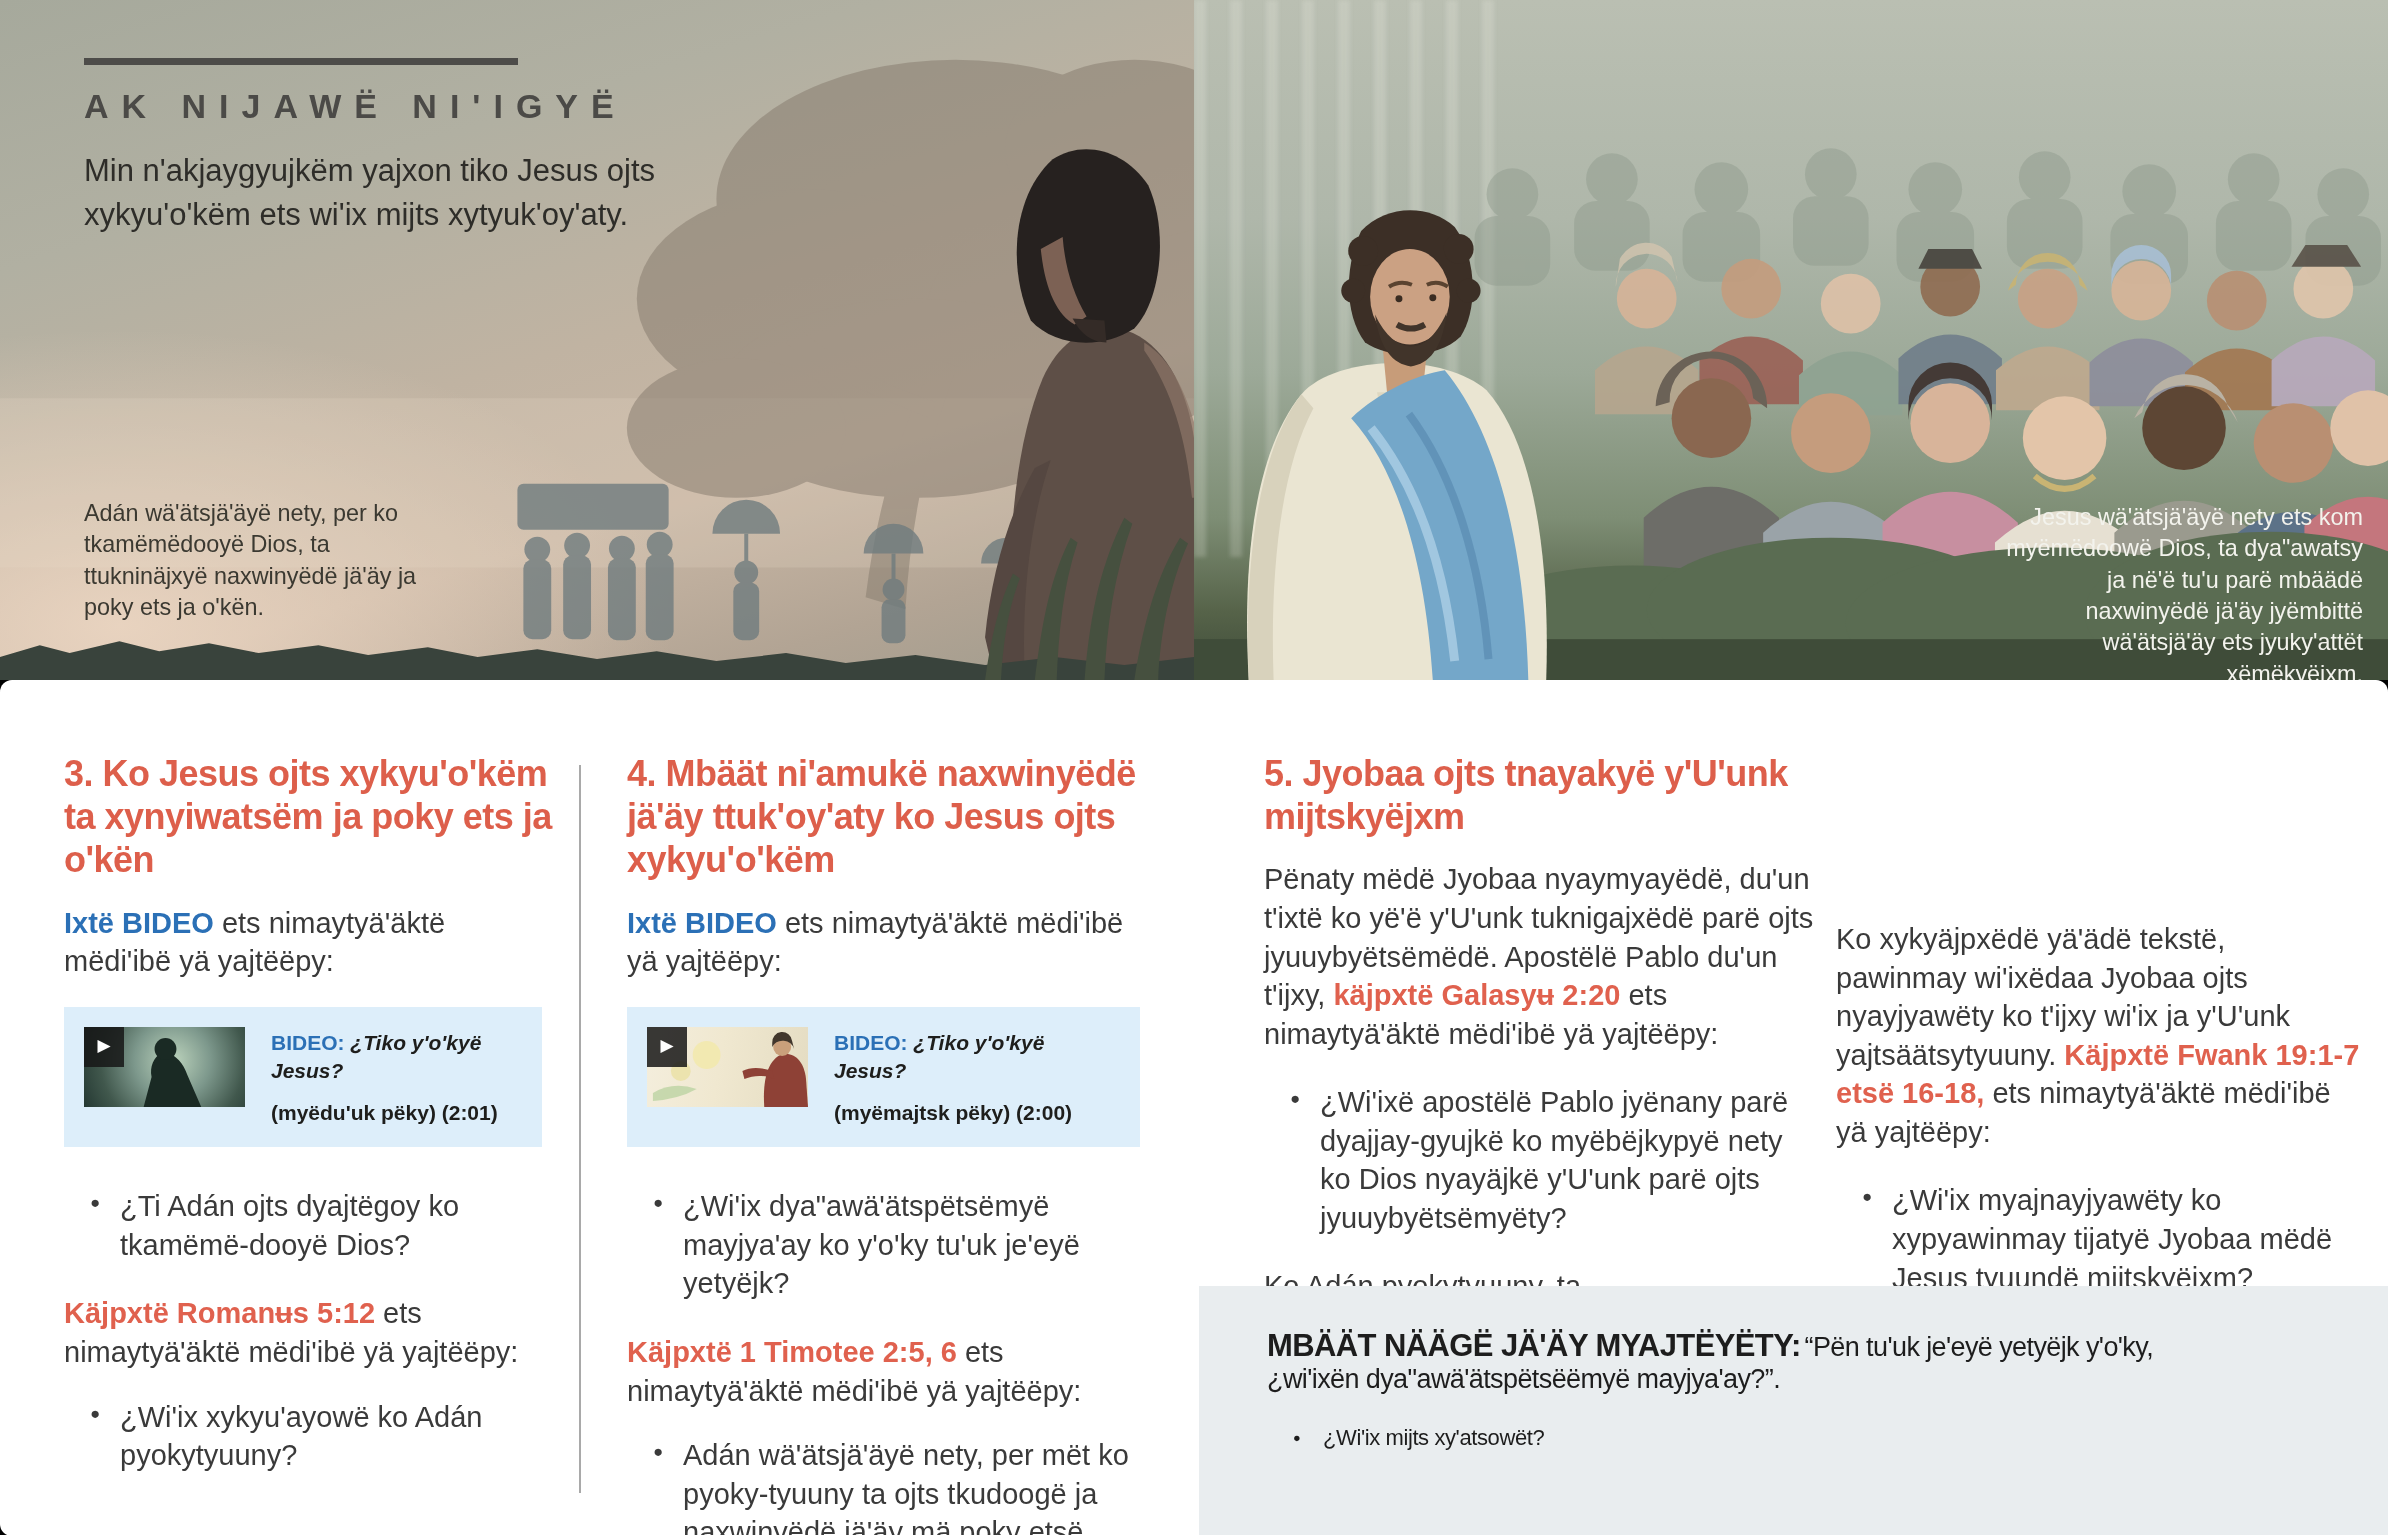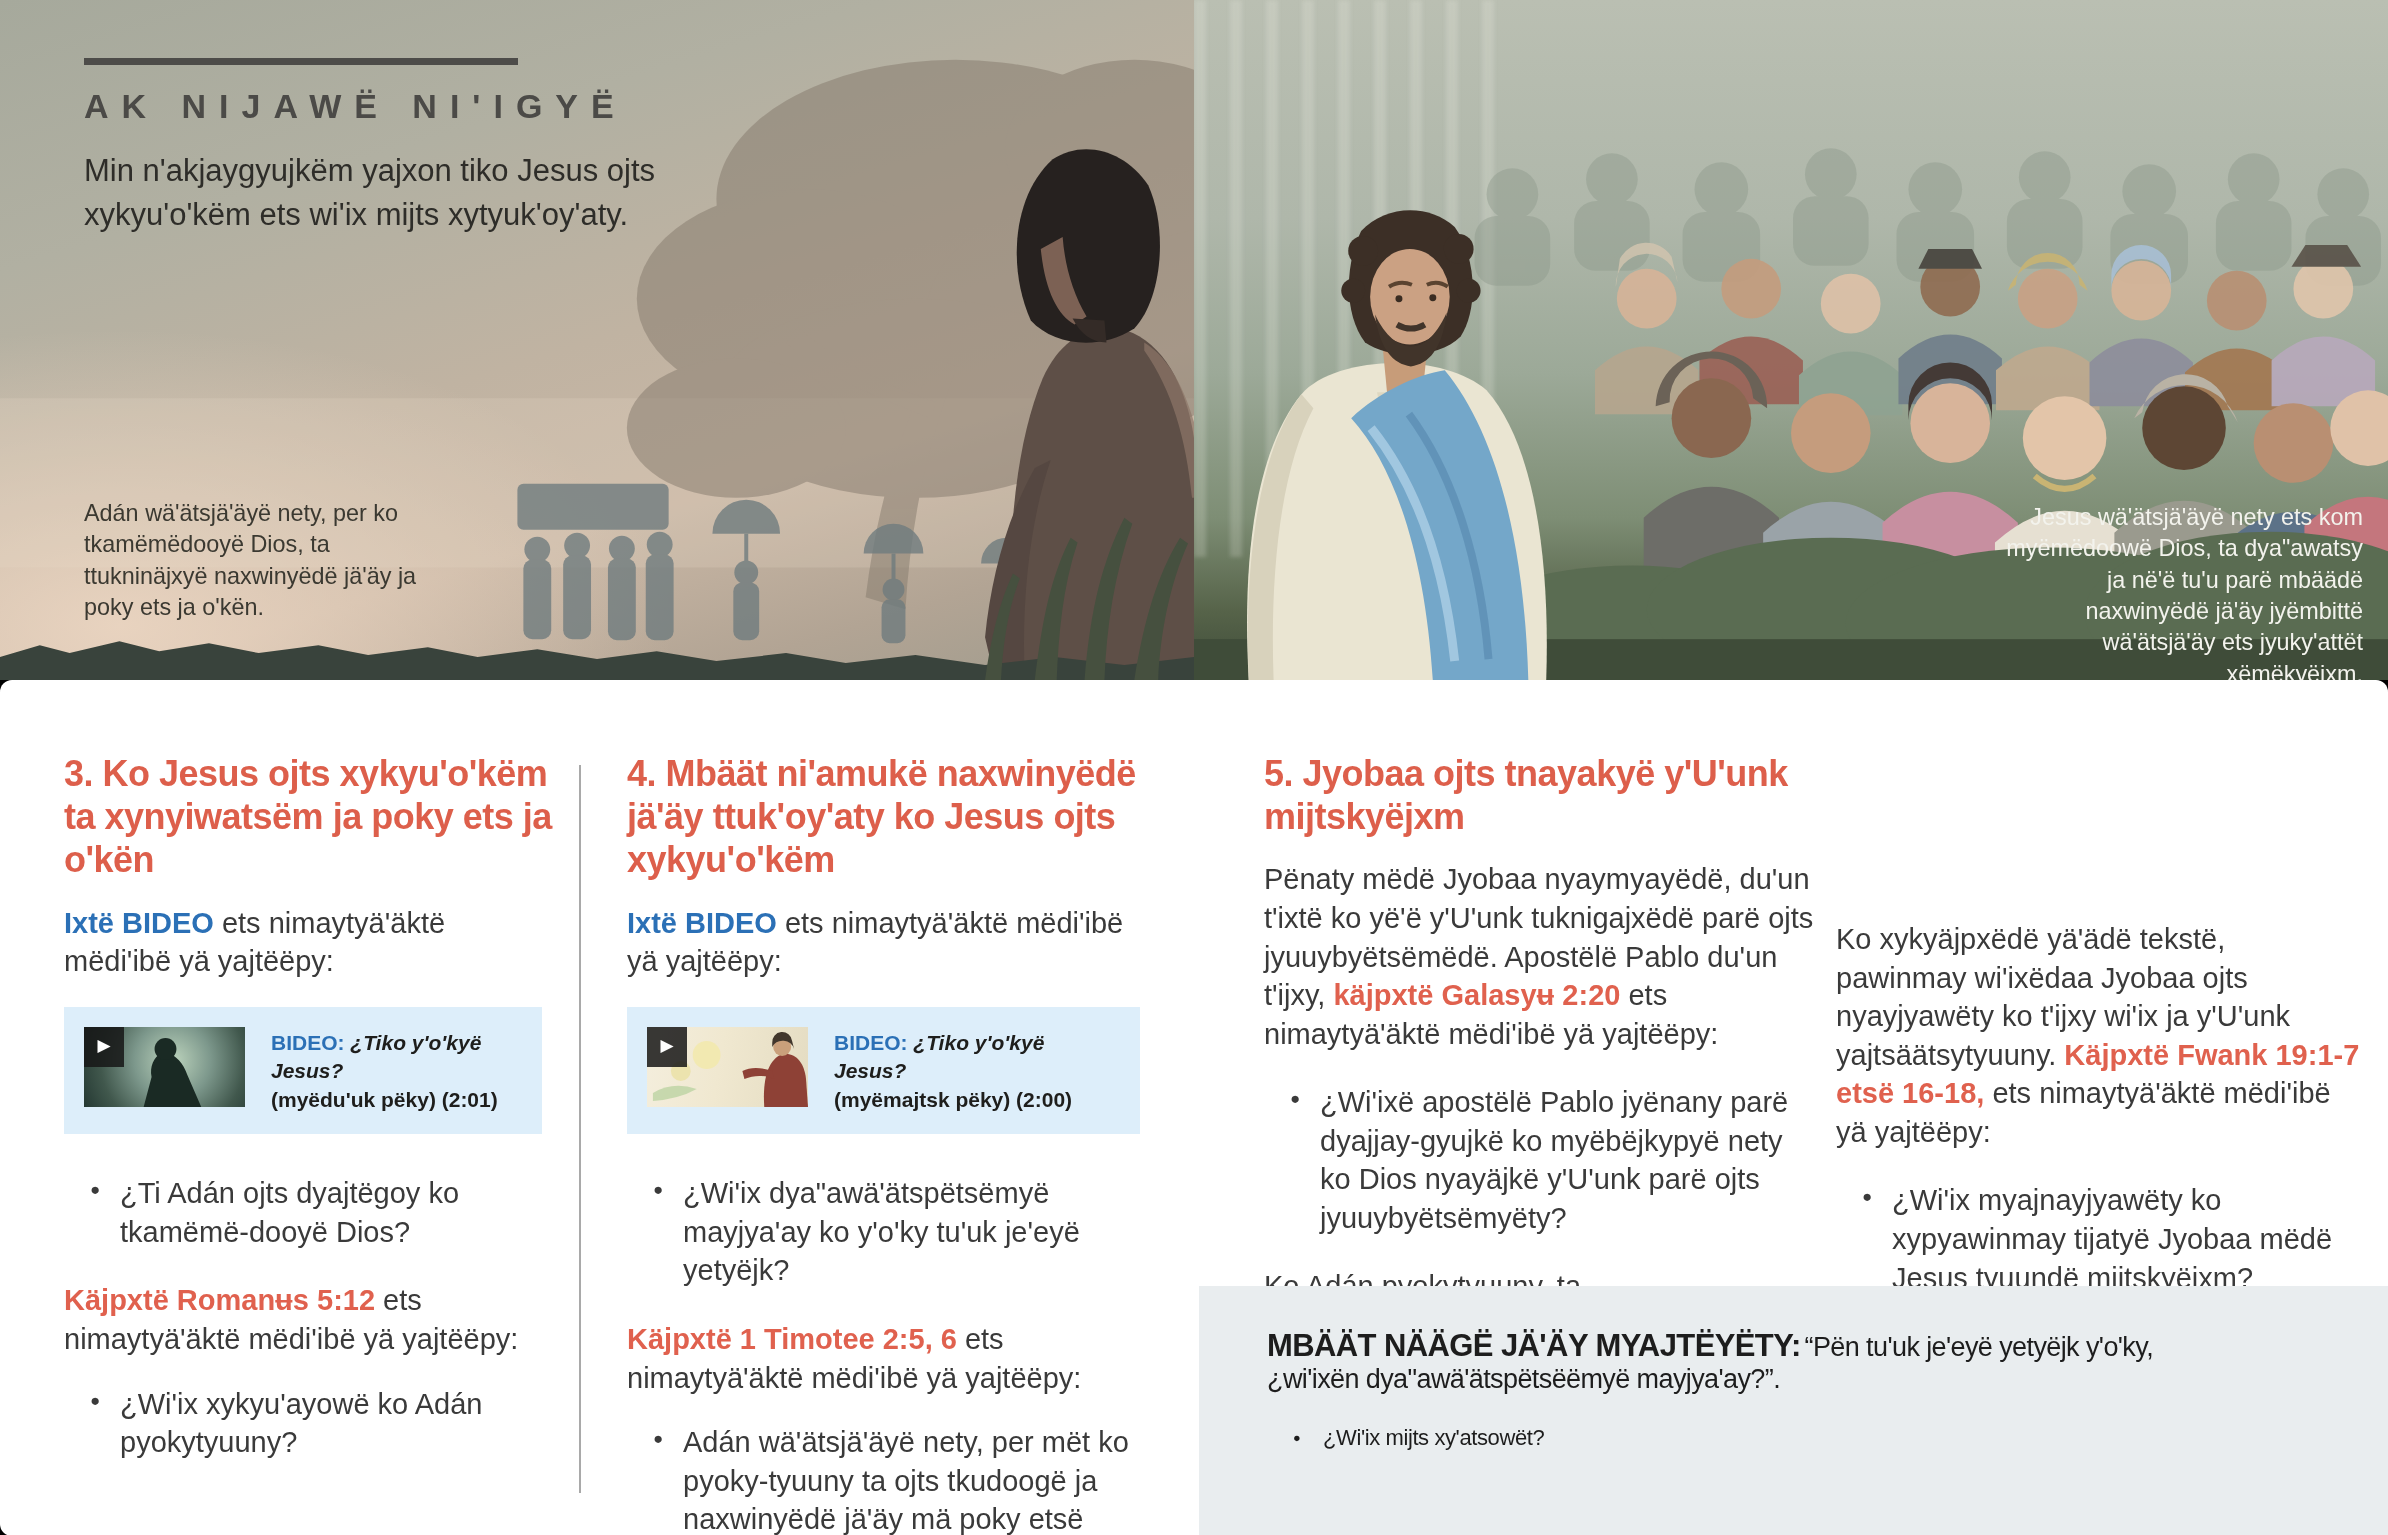--- a/index.html
+++ b/index.html
@@ -45,21 +45,21 @@
   .video-box{background:#ddeefa;padding:20px;display:flex;gap:26px;margin:26px 12px 40px 0;cursor:pointer;}
   .thumb{position:relative;width:161px;height:80px;flex:none;overflow:hidden;}
   .thumb1{background:radial-gradient(circle at 55% 42%,#bdd4bd 0%,#7d988c 38%,#41584d 72%,#243832 100%);}
   .thumb2{background:linear-gradient(100deg,#f4eedd 0%,#f0e8d0 45%,#e4dcc2 100%);}
   .thumb svg{position:absolute;inset:0;width:100%;height:100%;}
   .play{position:absolute;left:0;top:0;width:40px;height:40px;background:rgba(22,22,22,.85);
         color:#fff;display:flex;align-items:center;justify-content:center;font-size:17px;}
   .video-text{font-size:21px;line-height:1.36;padding-top:2px;}
   .vlabel{color:#2b70b6;font-weight:bold;}
   .vtitle{font-style:italic;font-weight:bold;color:#1e1e1c;}
-  .vmeta{display:block;font-weight:bold;color:#1e1e1c;}
+  .vmeta{display:block;font-weight:bold;color:#1e1e1c;margin-top:13px;}
   
   .review{position:absolute;left:1199px;top:606px;width:1189px;height:250px;background:#e9edef;
           box-sizing:border-box;padding:42px 60px 0 68px;color:#1d1d1d;}
   .review-line{margin:0;width:896px;letter-spacing:-0.6px;}
   .review-heading{font-weight:bold;font-size:31px;}
   .review-quote{font-size:27px;}
   .review ul.qs{margin-top:30px;}
   .review li.q{margin-bottom:0;font-size:22px;letter-spacing:-0.4px;}
 </style>
 </head>

